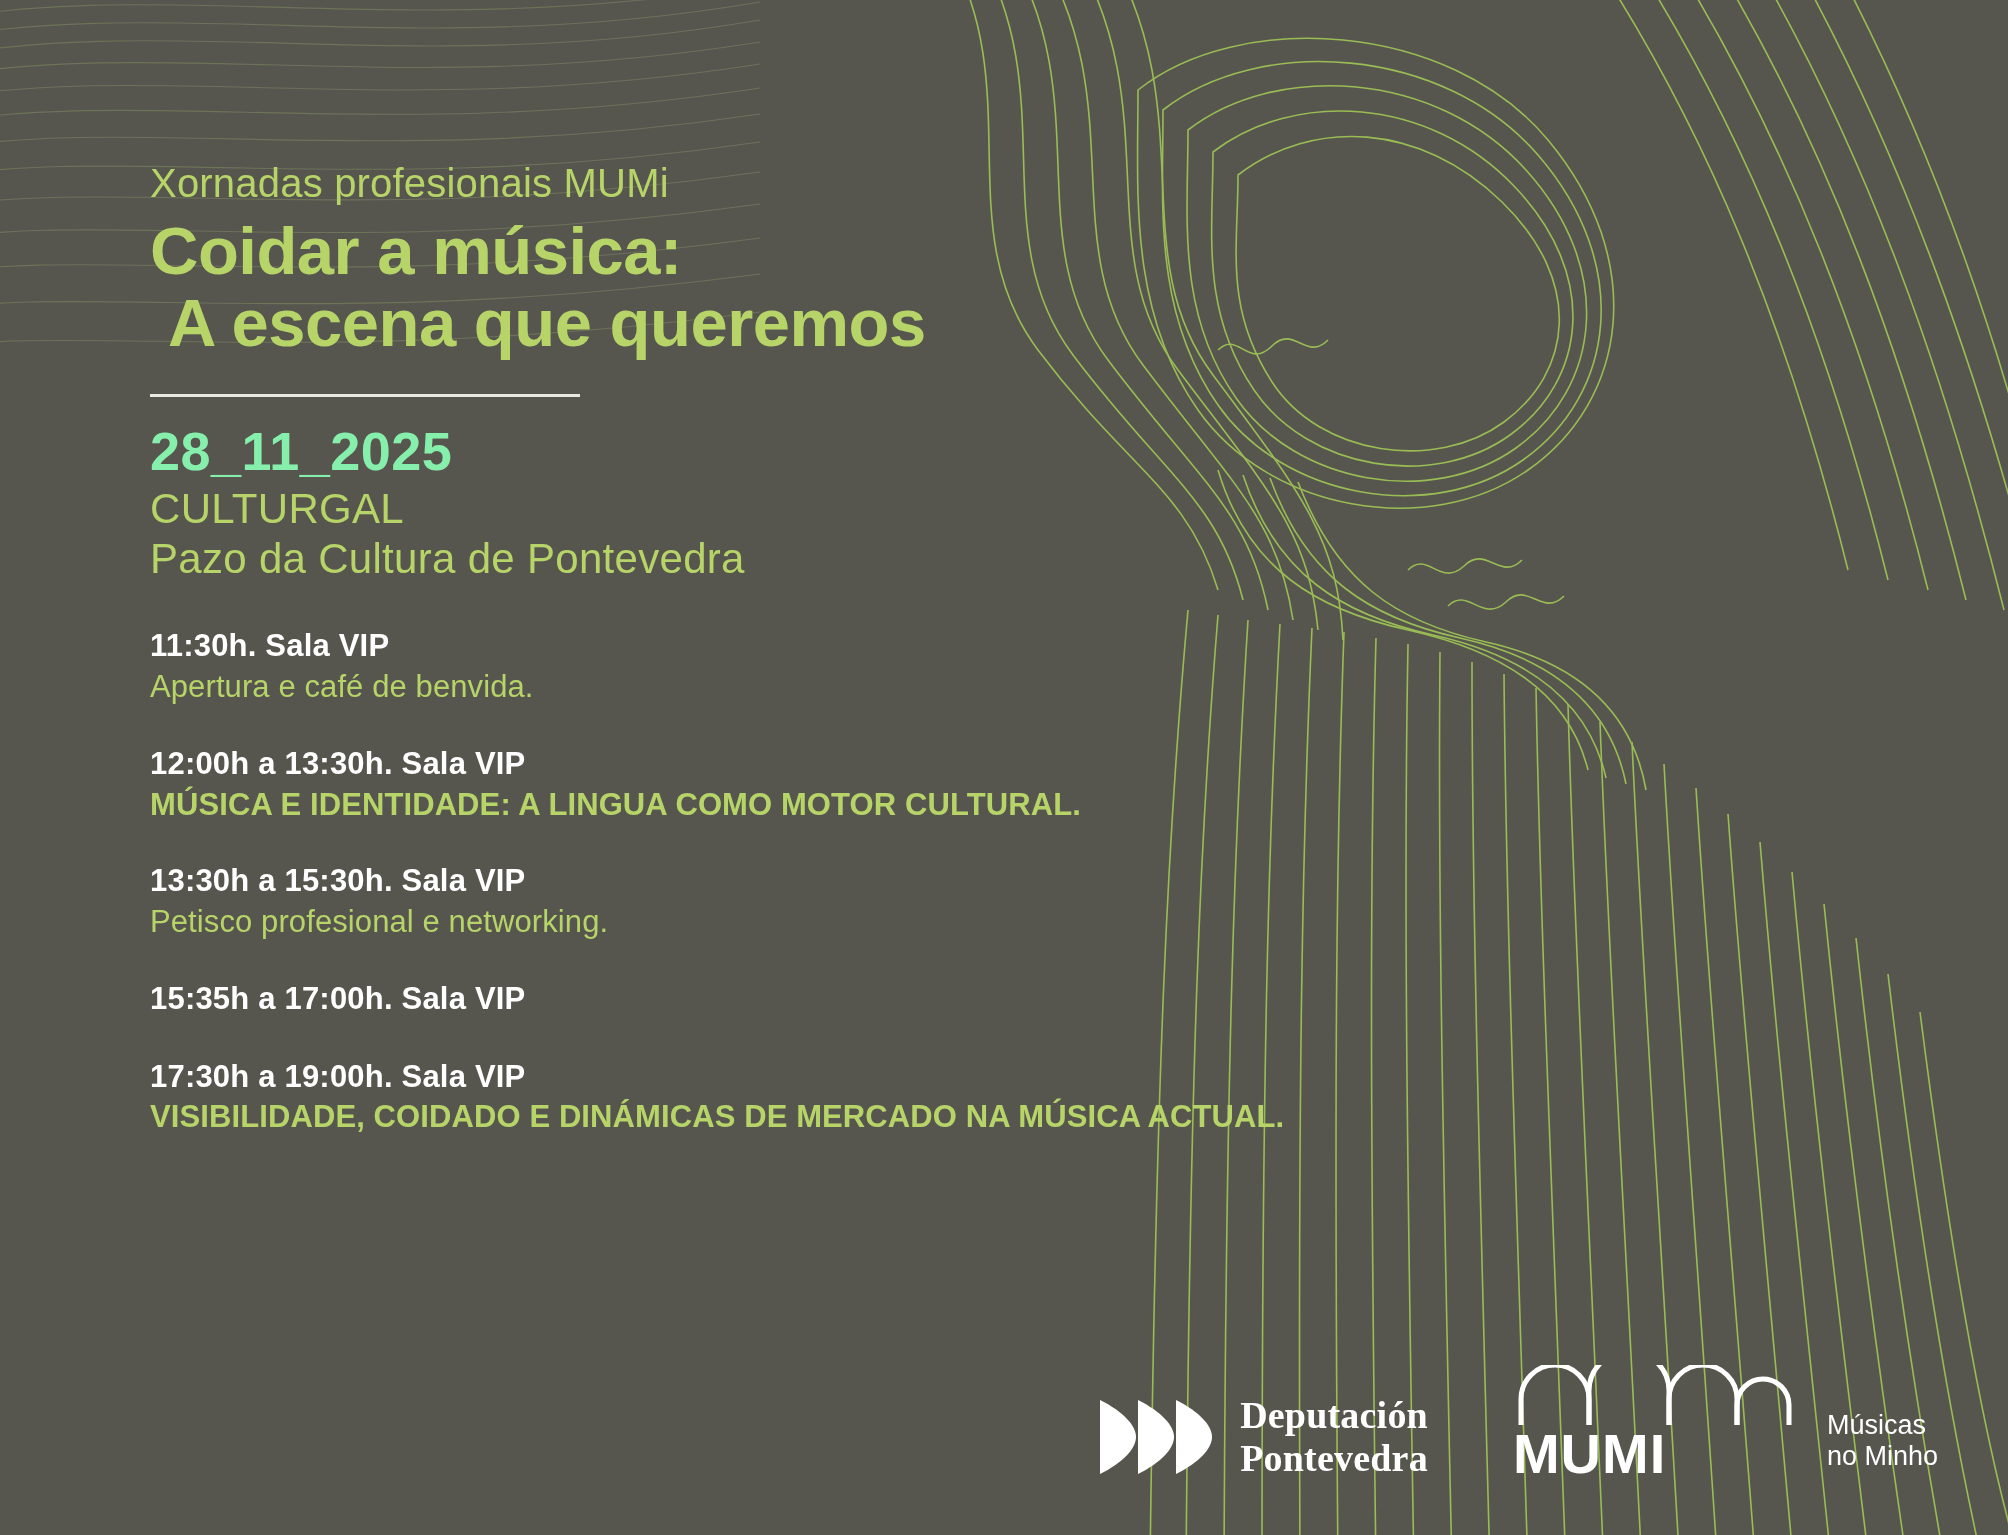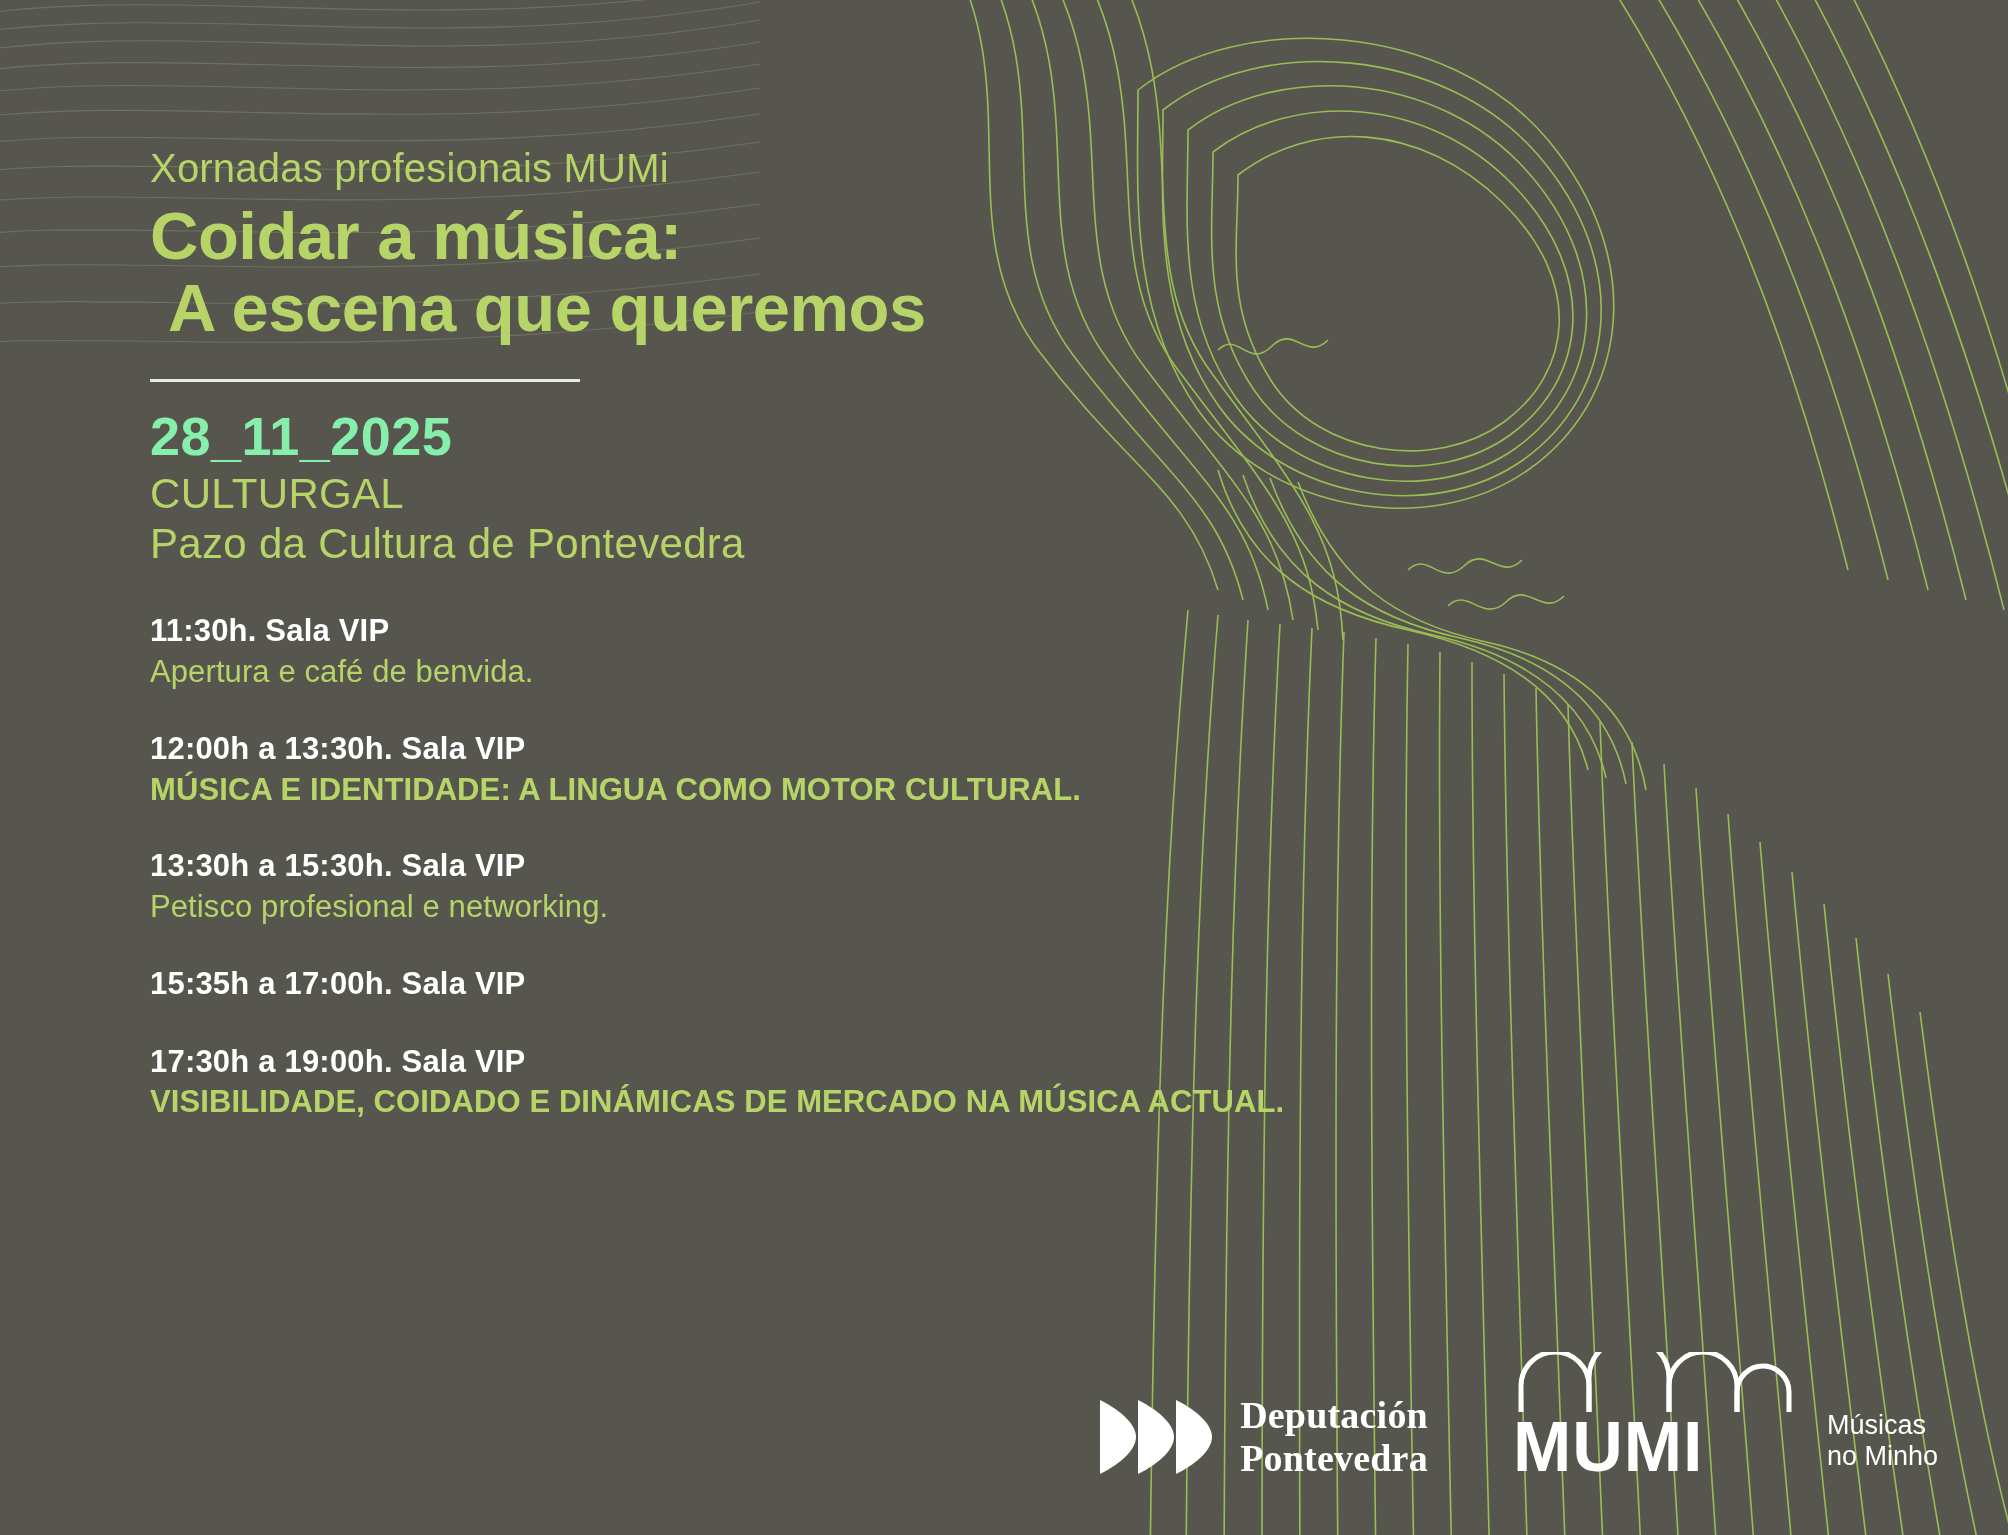--- a/index.html
+++ b/index.html
@@ -39,21 +39,21 @@
     right: -60px;
     width: 1180px;
     height: 1600px;
     pointer-events: none;
   }
 
   
   .content {
     position: absolute;
     left: 150px;
-    top: 144px;
+    top: 159px;
     width: 1270px;
   }
 
   .kicker {
     font-size: 40px;
     font-weight: 400;
     color: #b7d468;
     letter-spacing: 0.2px;
     margin: 0 0 8px 0;
     line-height: 1.2;
@@ -153,21 +153,21 @@
     line-height: 1.12;
     color: #ffffff;
     letter-spacing: 0.2px;
   }
   .logo-mumi {
     display: flex;
     align-items: flex-end;
     gap: 14px;
   }
   .mumi-word {
-    font-size: 70px;
+    font-size: 56px;
     font-weight: 700;
     letter-spacing: 1px;
     color: #ffffff;
     line-height: 0.95;
   }
   .mumi-sub {
     font-size: 27px;
     font-weight: 400;
     color: #ffffff;
     line-height: 1.15;

